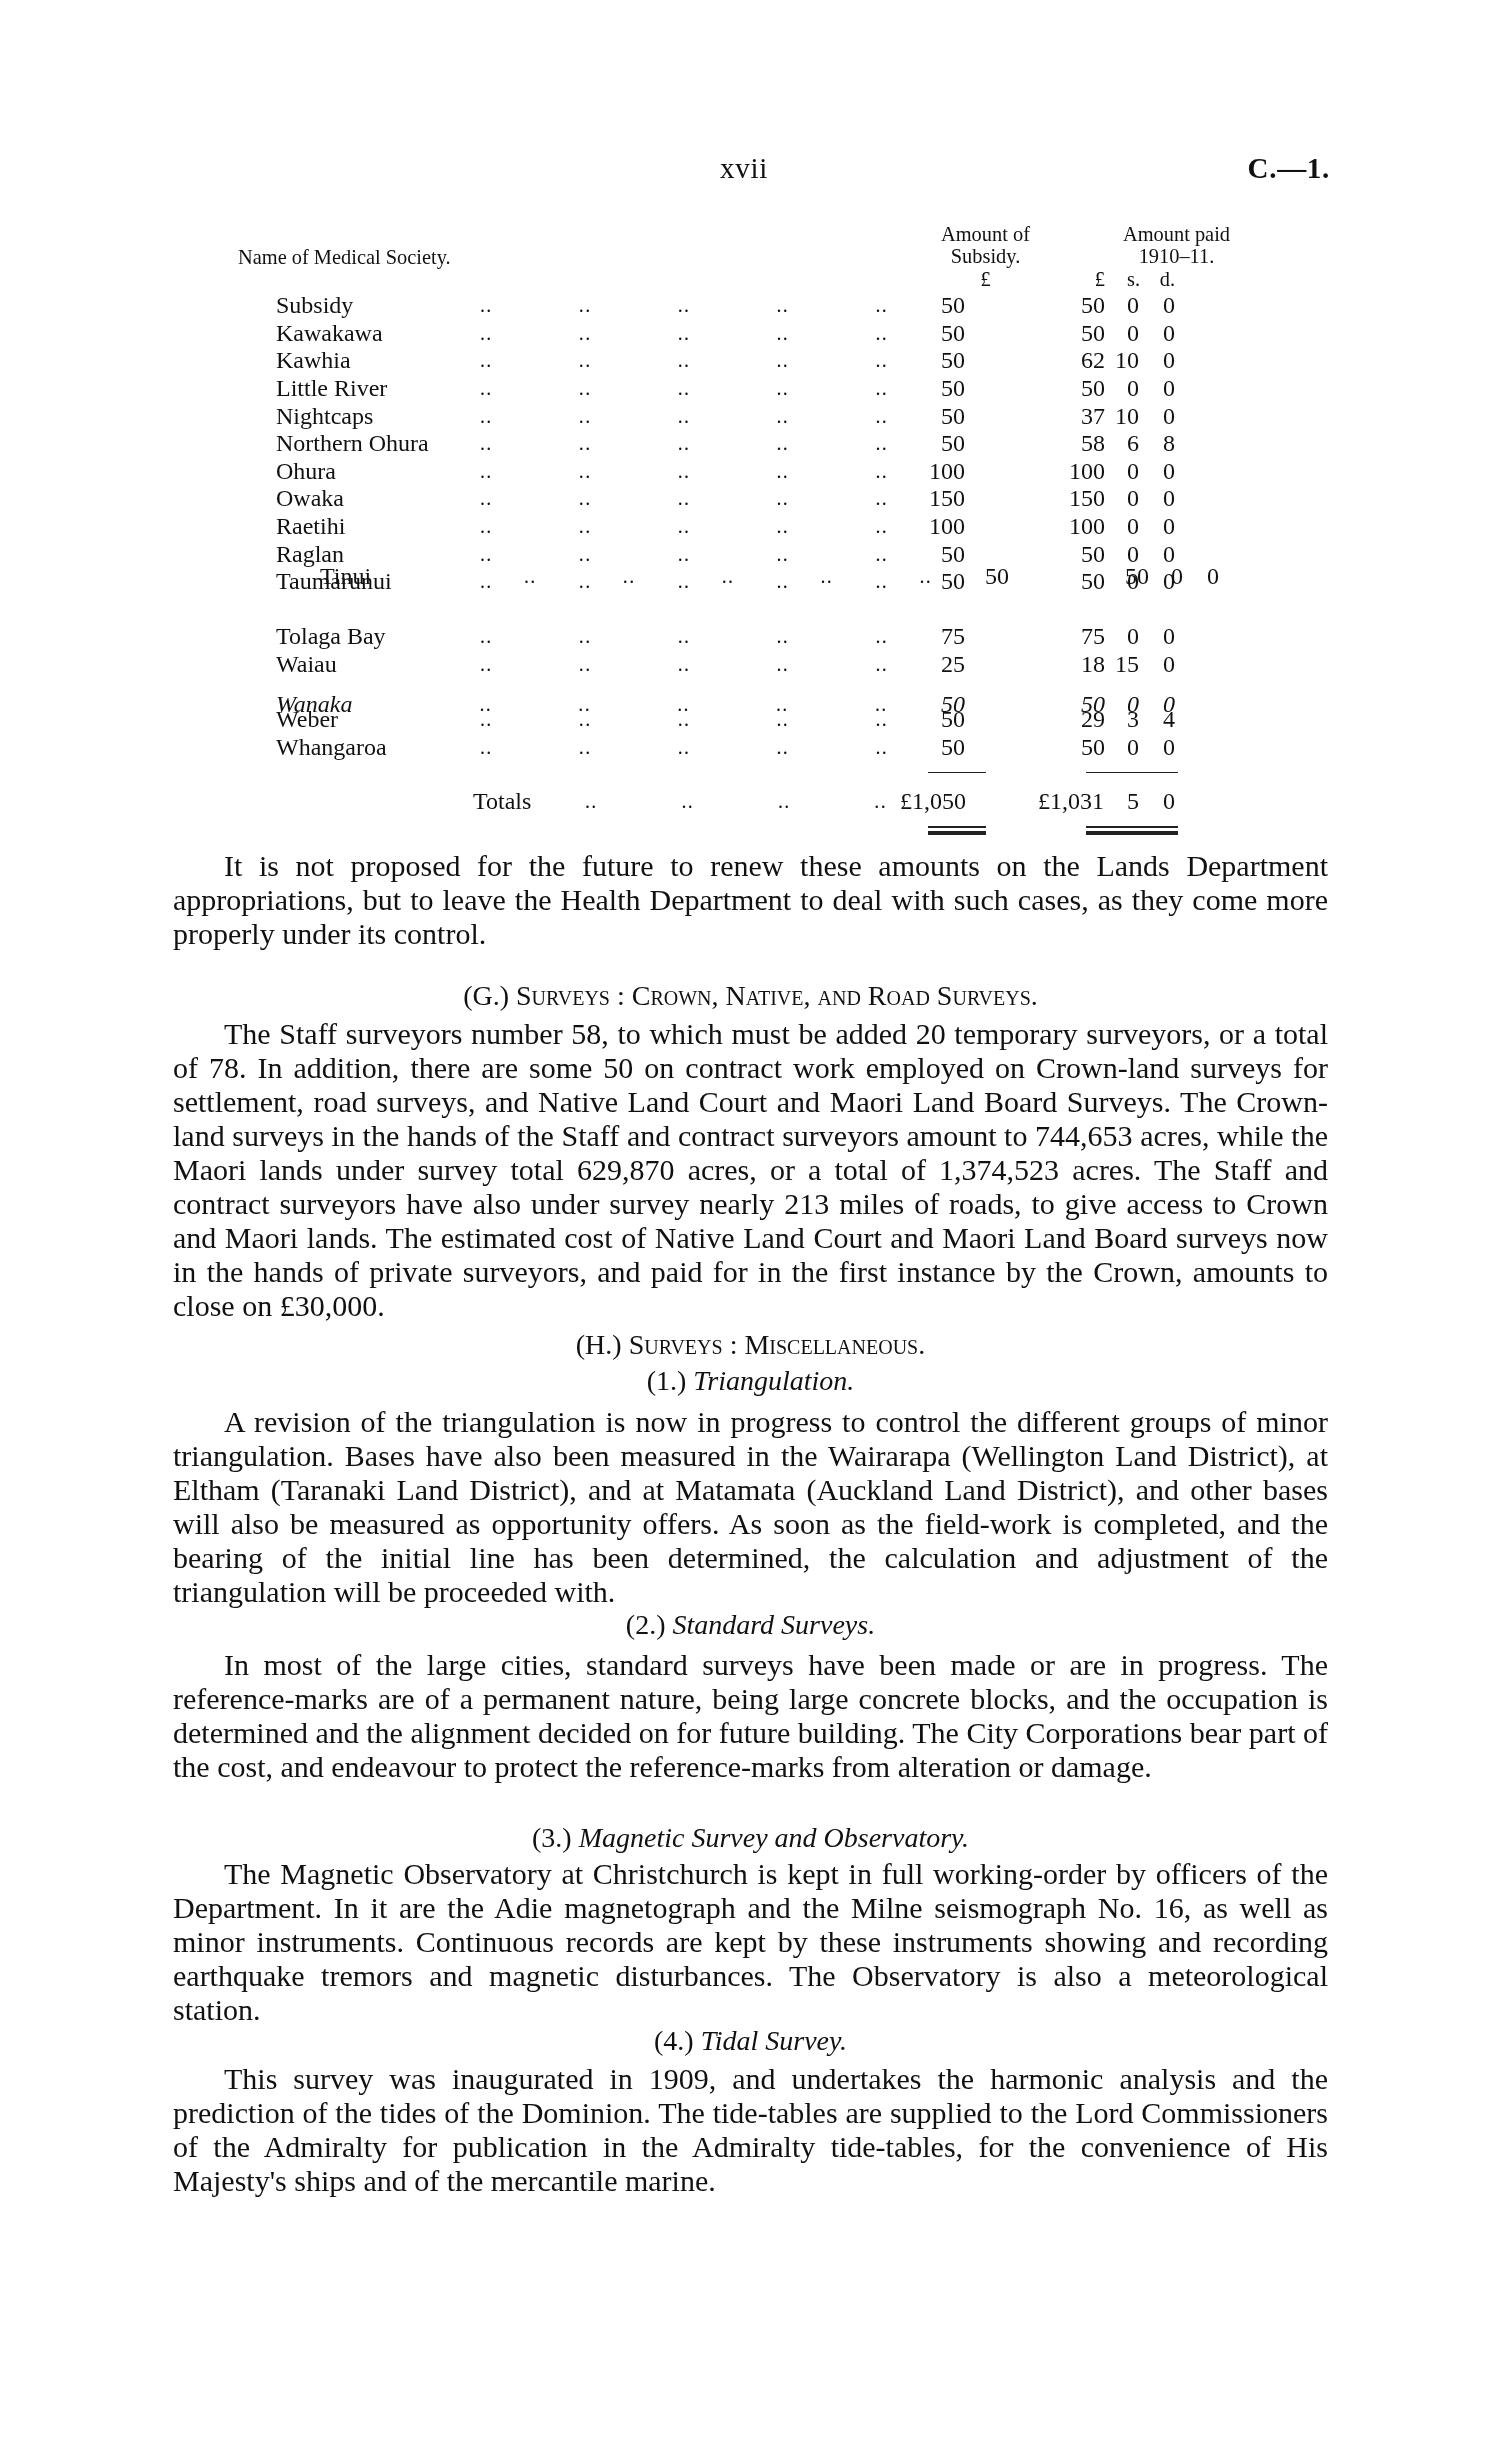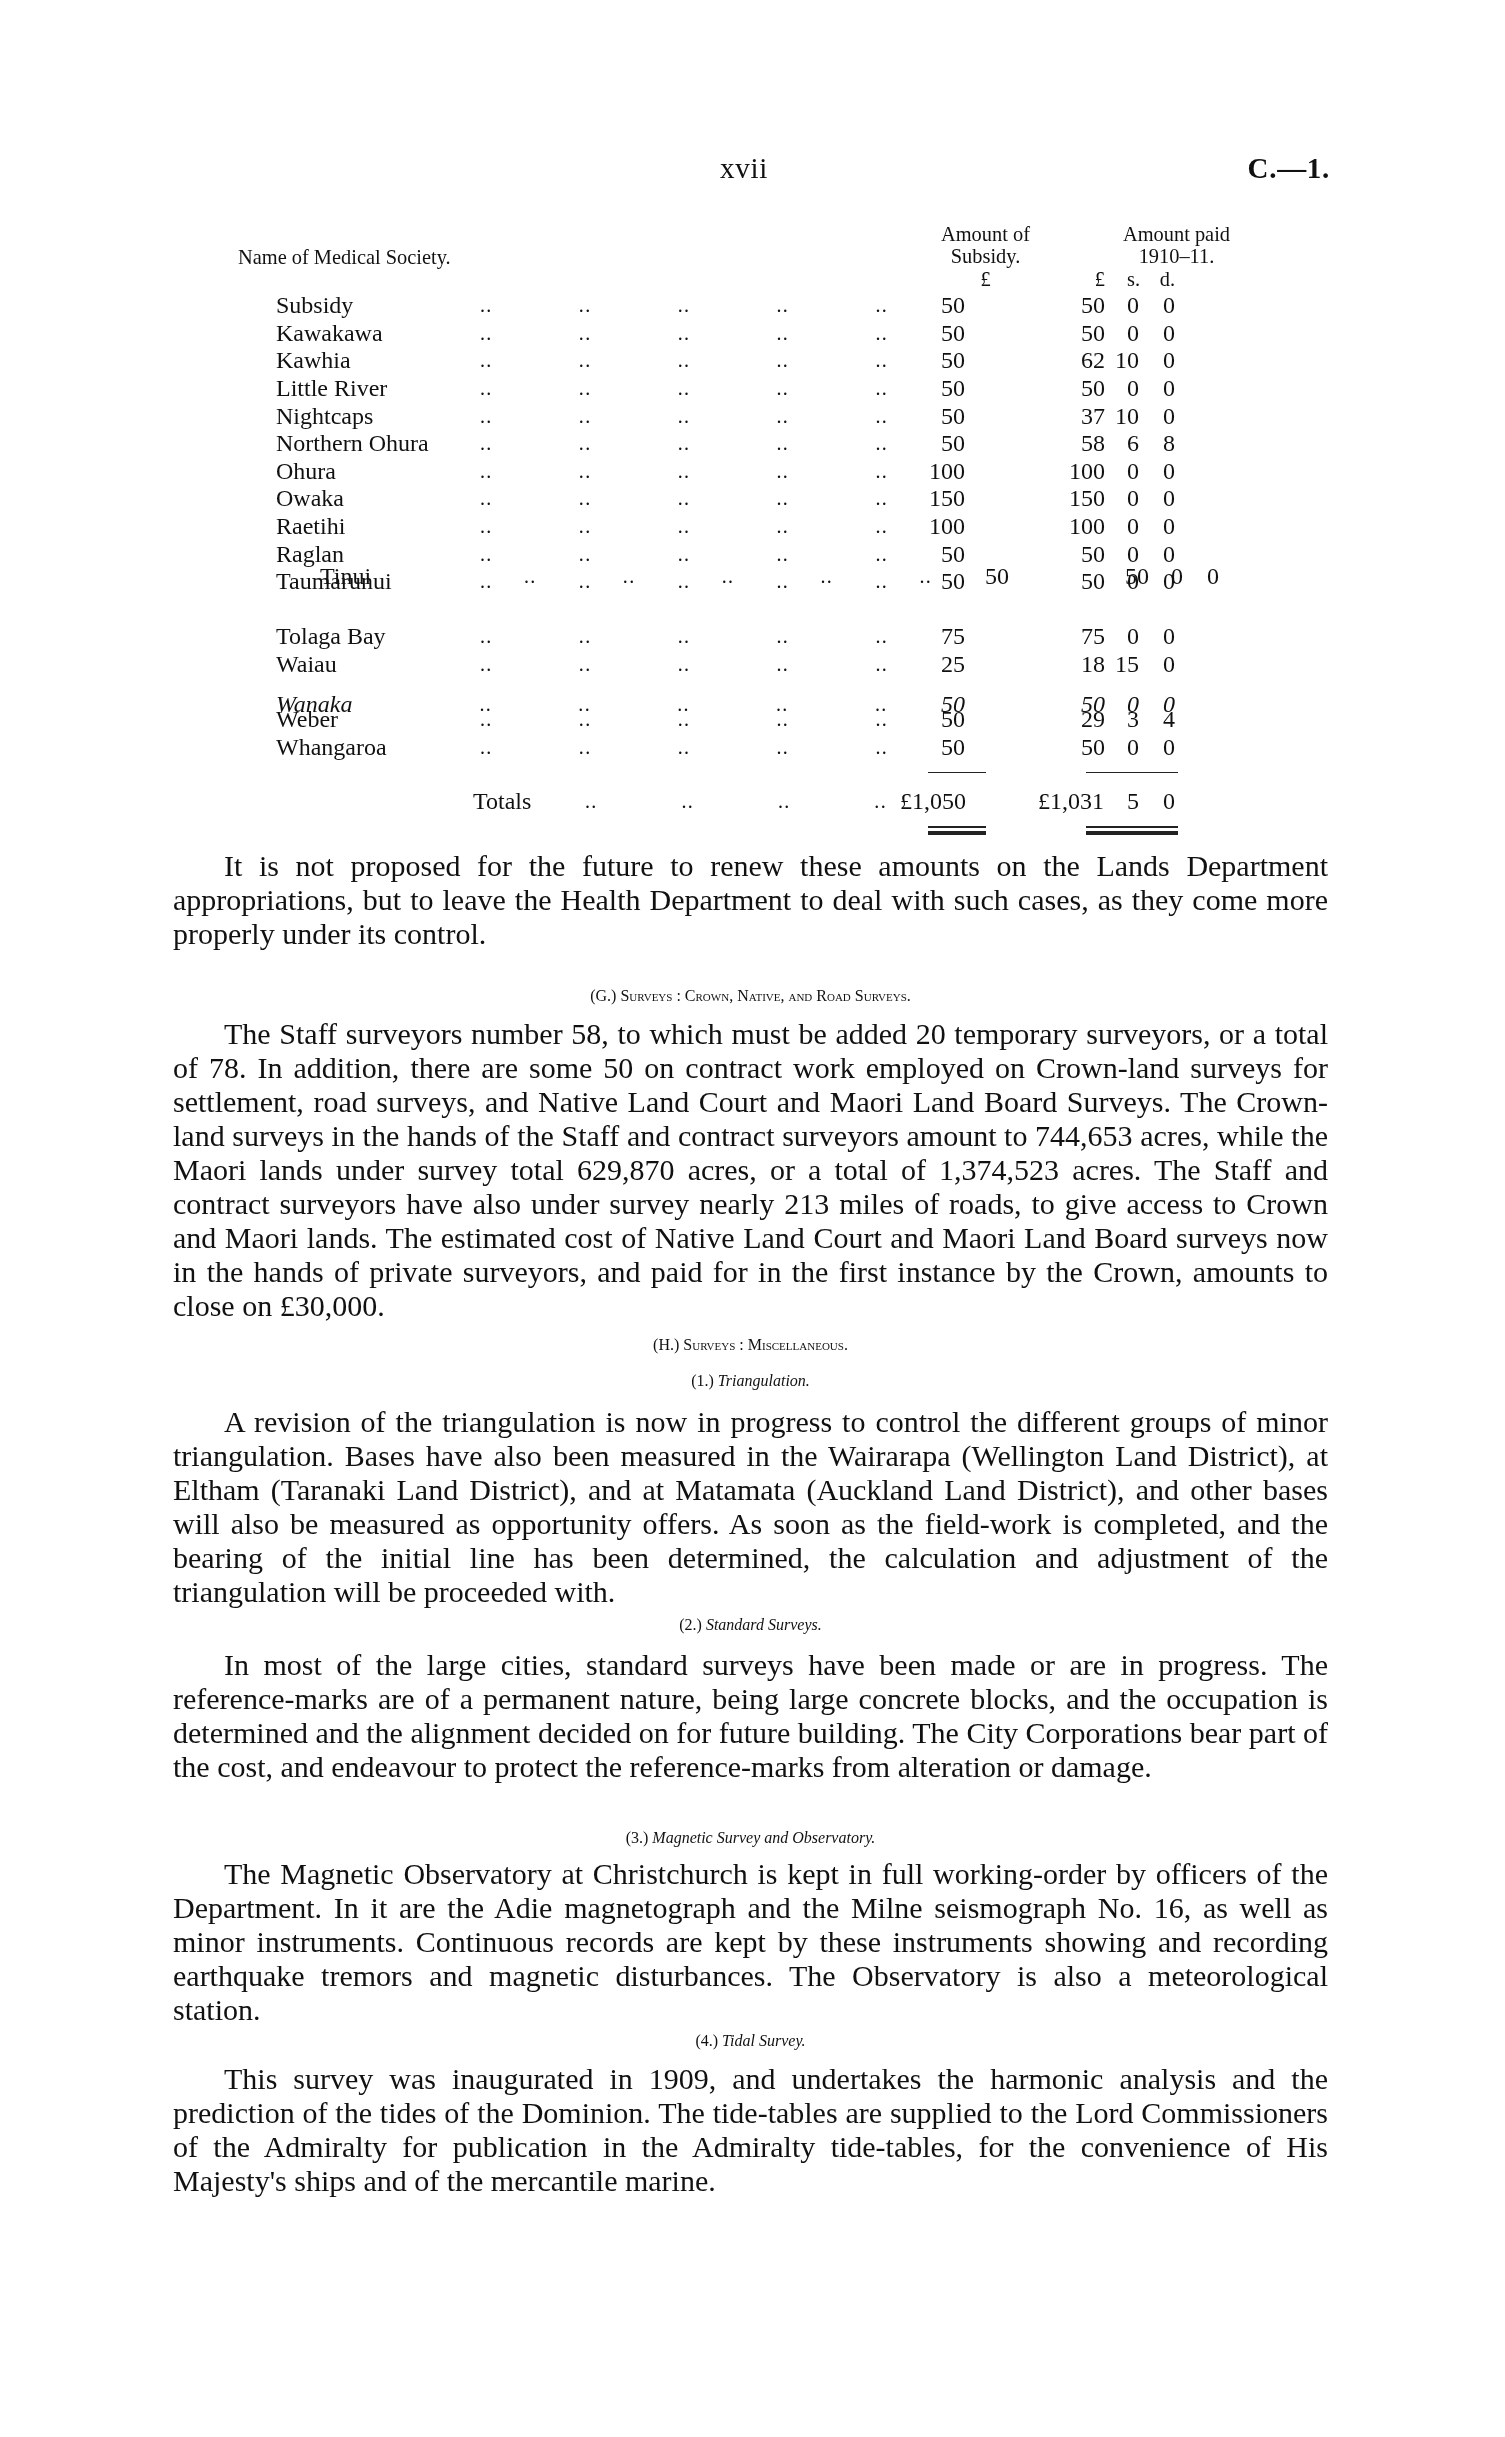--- a/index.html
+++ b/index.html
@@ -15,21 +15,21 @@
   .tr .dots { position:absolute; left:204px; width:408px; display:flex; justify-content:space-between; font-size:20px; letter-spacing:1.3px; }
   .num { position:absolute; text-align:right; }
   .c-sub { left:611px; width:78px; }
   .c-l { left:776px; width:53px; }
   .c-s { left:829px; width:34px; }
   .c-d { left:866px; width:33px; }
   .rule { position:absolute; height:0; border-top:1.3px solid #222; }
   .drule { position:absolute; height:2.6px; border-top:2px solid #222; border-bottom:4px solid #222; }
   .para { position:absolute; left:173px; width:1155px; font-size:30px; line-height:34px; text-align:justify; margin:0; }
   .para .indent { display:inline-block; width:51px; }
-  .head { position:absolute; left:173px; width:1155px; text-align:center; font-size:16px; line-height:33px; }
+  .head { position:absolute; left:173px; width:1155px; text-align:center; font-size:28px; line-height:33px; }
   .sc { font-variant:small-caps; }
   .it { font-style:italic; }
 </style>
 </head>
 <body>
 
 <div class="abs pagehdr" id="page-num">xvii</div>
 <div class="abs pagehdr" id="doc-ref">C.—1.</div>
 
 <div>

